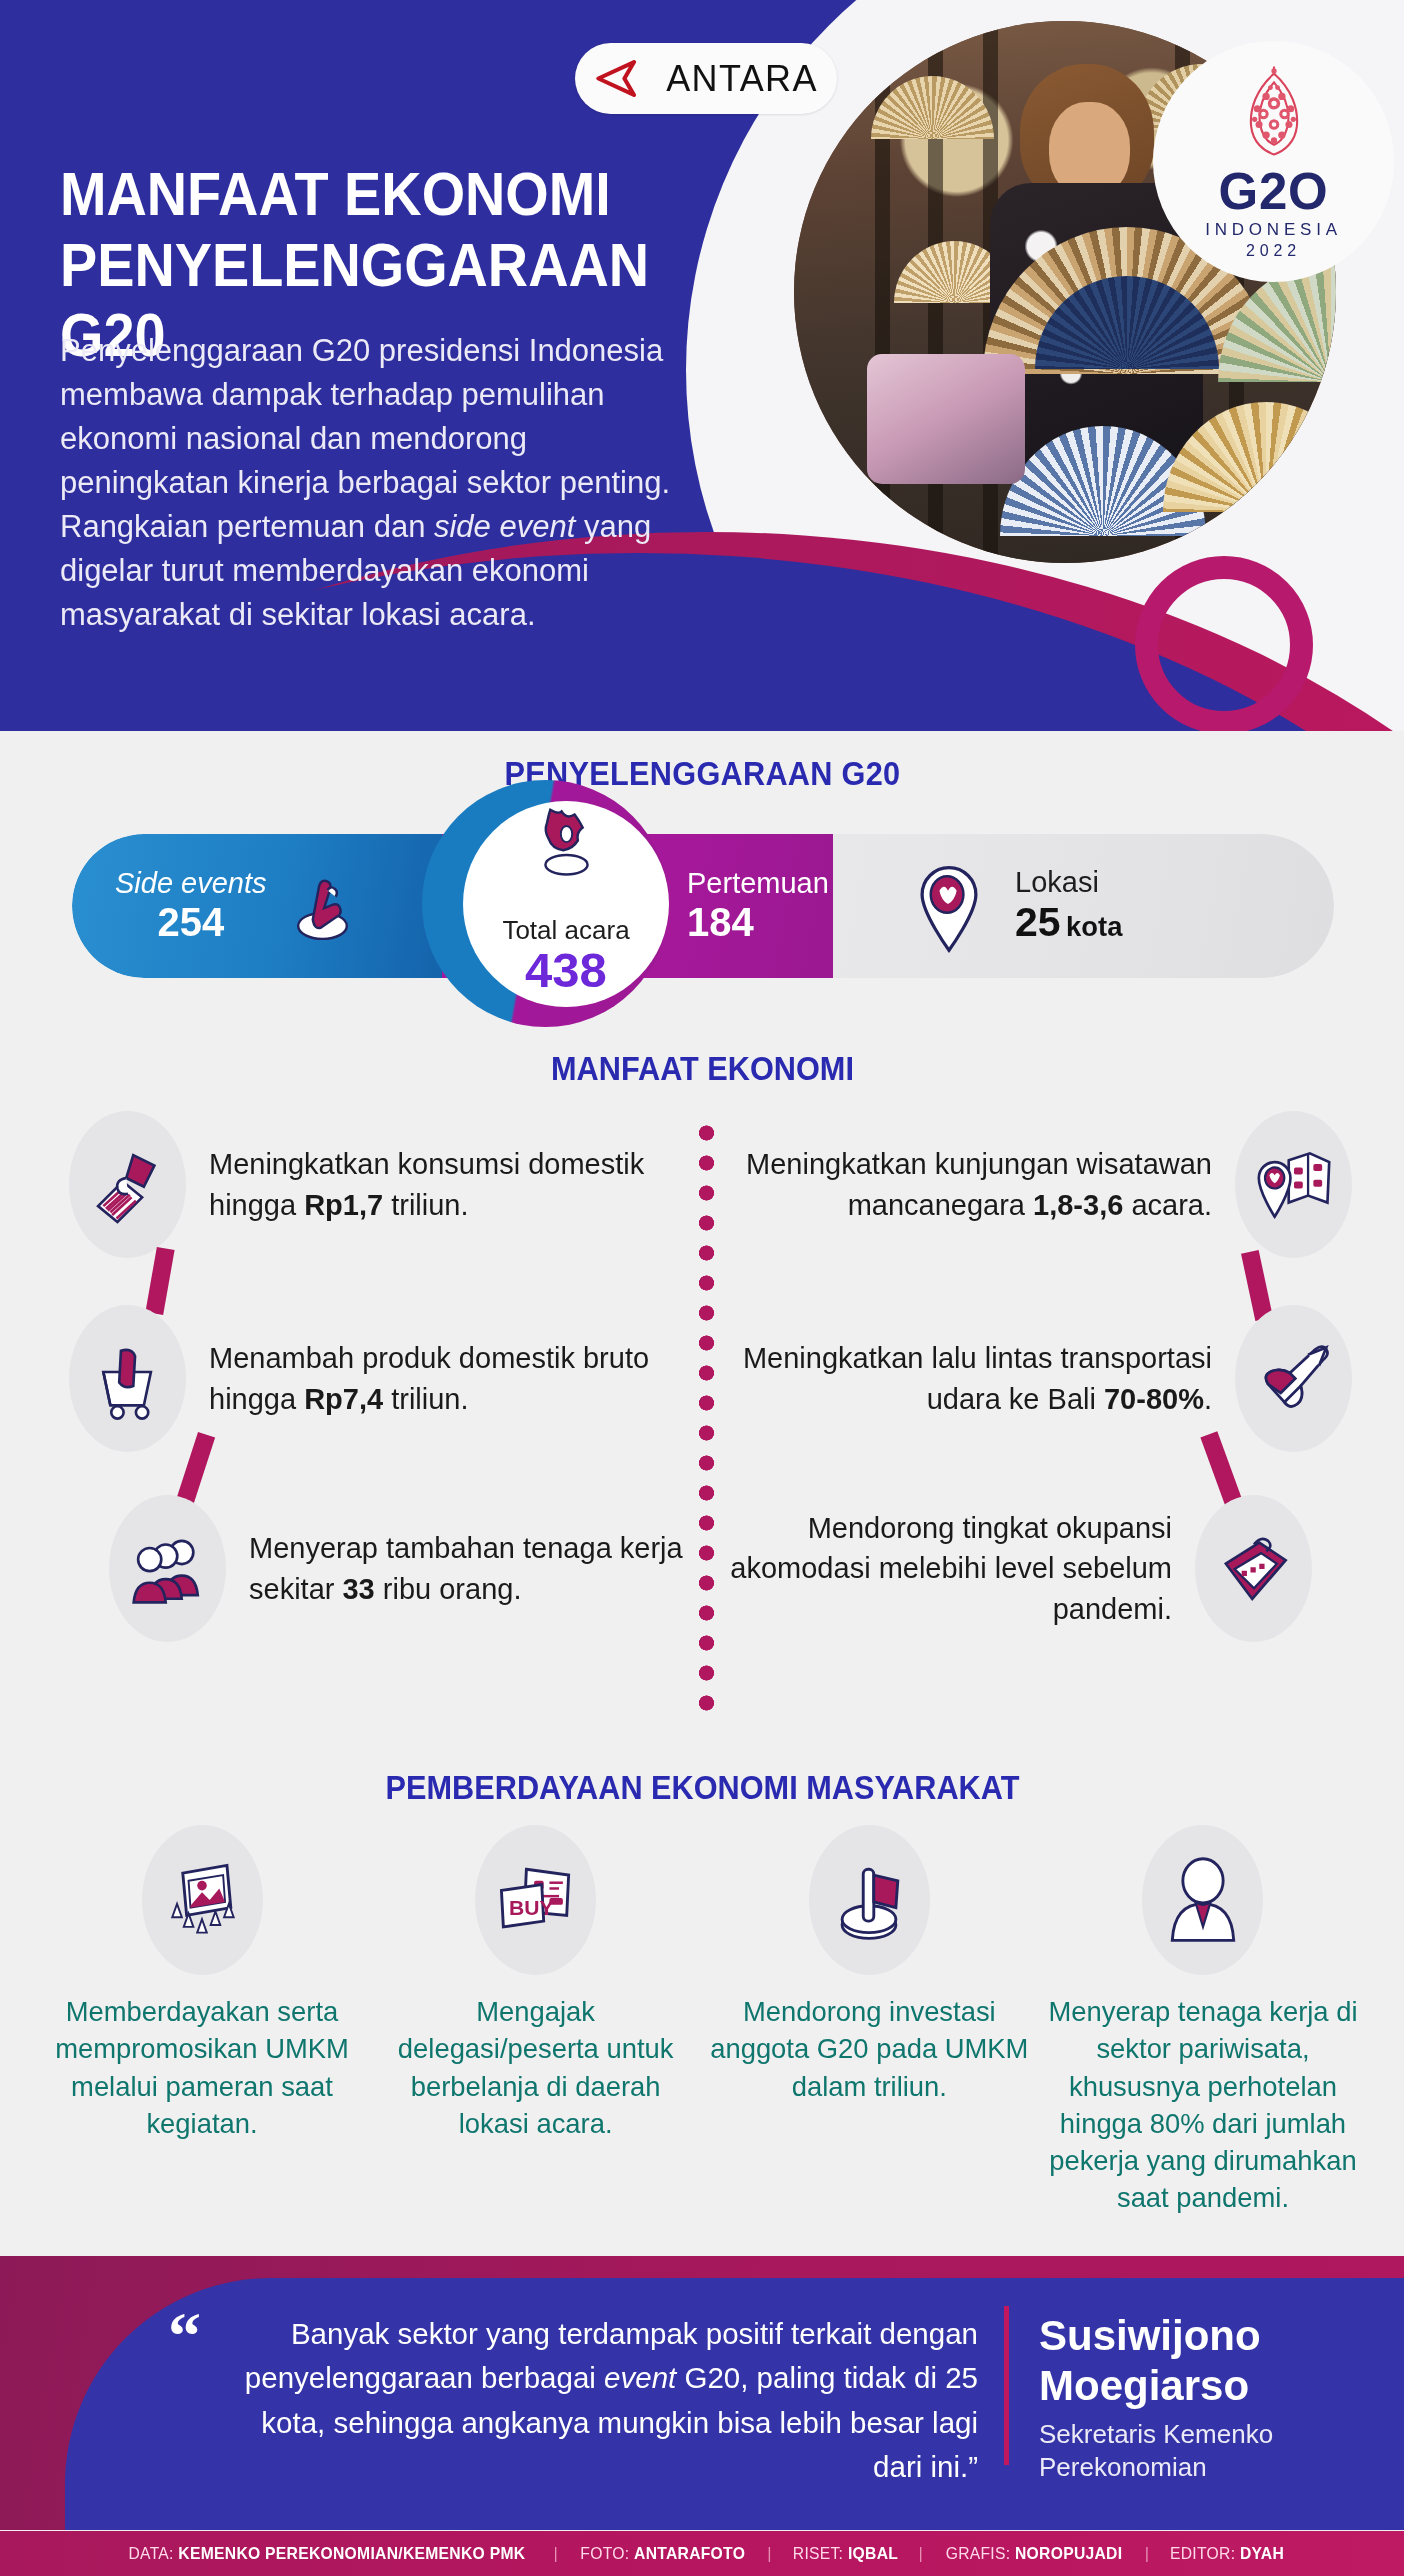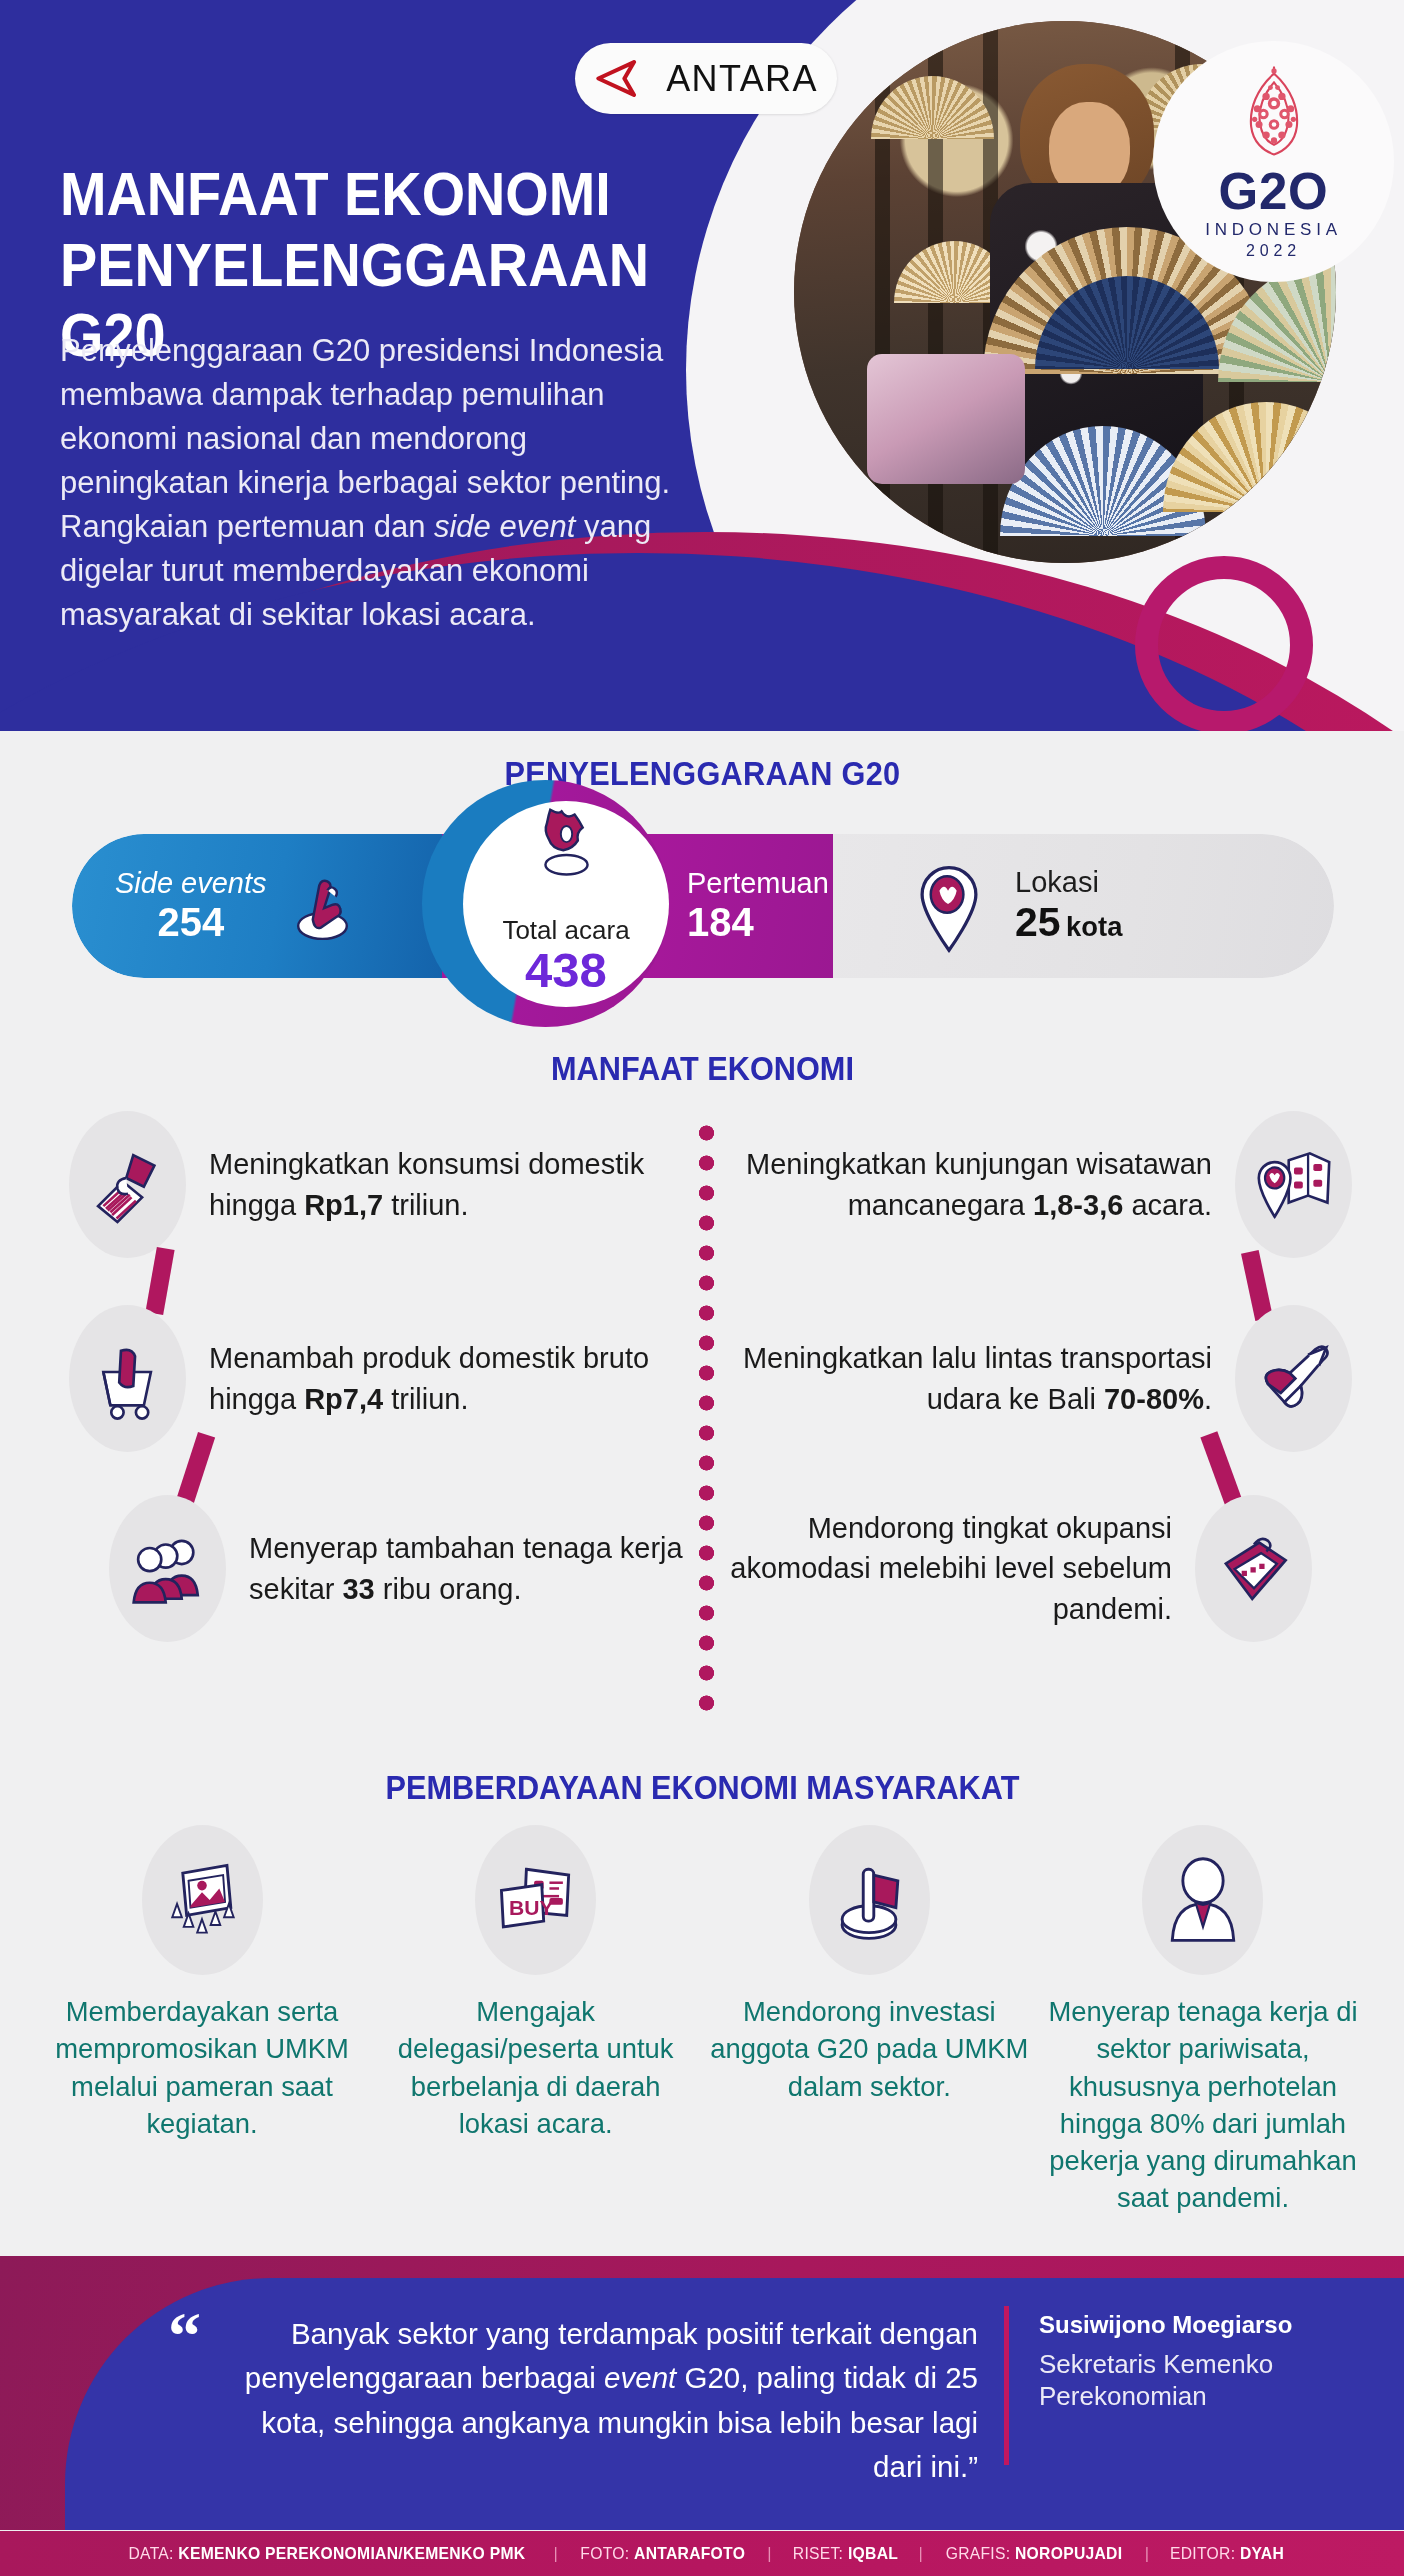--- a/index.html
+++ b/index.html
@@ -240,21 +240,21 @@
   }
   #quote-text em { font-style: italic; }
   #quote-rule {
     position: absolute; left: 1004px; top: 2306px; width: 4.8px; height: 159px;
     background: #c0175f; z-index: 6;
   }
   #quote-author {
     position: absolute; left: 1039px; top: 2311px; width: 316px; z-index: 6;
   }
   #quote-author .qa-name {
-    font-size: 24px; font-weight: 700; color: #fff; line-height: 1.18;
+    font-size: 42px; font-weight: 700; color: #fff; line-height: 1.18;
     font-family: "Liberation Sans Narrow", "Liberation Sans", sans-serif;
   }
   #quote-author .qa-role {
     font-size: 26px; color: #eceaf6; line-height: 1.26; margin-top: 8.2px;
   }
 
   
   #footer {
     position: absolute; left: 0; bottom: 0; width: 1405px; height: 45px;
     background: linear-gradient(90deg, #a8185c 0%, #b5165f 50%, #bd1a63 100%);
@@ -603,21 +603,21 @@
 
   <div class="pcard">
     <div class="pbadge">
       <svg width="96" height="96" viewBox="0 0 100 100">
         <ellipse cx="50" cy="76" rx="28" ry="14" fill="#fff" stroke="#23235e" stroke-width="3"></ellipse>
         <ellipse cx="50" cy="70" rx="28" ry="14" fill="#fff" stroke="#23235e" stroke-width="3"></ellipse>
         <rect x="44" y="18" width="11" height="54" rx="5" fill="#fff" stroke="#23235e" stroke-width="3"></rect>
         <path d="M55 24 L80 30 L78 58 L55 52 Z" fill="#a8195c" stroke="#23235e" stroke-width="3"></path>
       </svg>
     </div>
-    <div class="ptext">Mendorong investasi anggota G20 pada UMKM dalam sektor.</div>
+    <div class="ptext">Mendorong investasi anggota G20 pada UMKM dalam triliun.</div>
   </div>
 
   <div class="pcard">
     <div class="pbadge">
       <svg width="96" height="96" viewBox="0 0 100 100">
         <ellipse cx="50" cy="30" rx="21" ry="23" fill="#fff" stroke="#23235e" stroke-width="3"></ellipse>
         <path d="M18 92 q2-38 32-38 q30 0 32 38 z" fill="#fff" stroke="#23235e" stroke-width="3"></path>
         <path d="M42 52 L50 78 L58 52 q-8 6-16 0 z" fill="#a8195c" stroke="#23235e" stroke-width="2.2"></path>
       </svg>
     </div>

